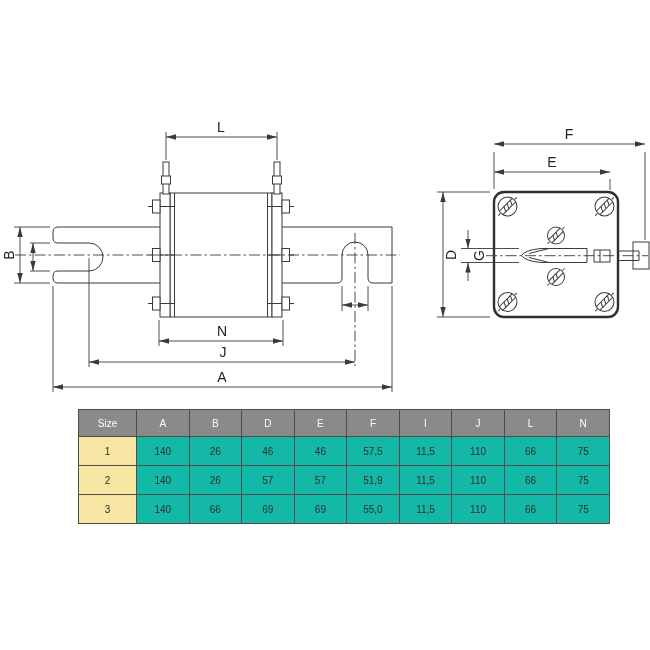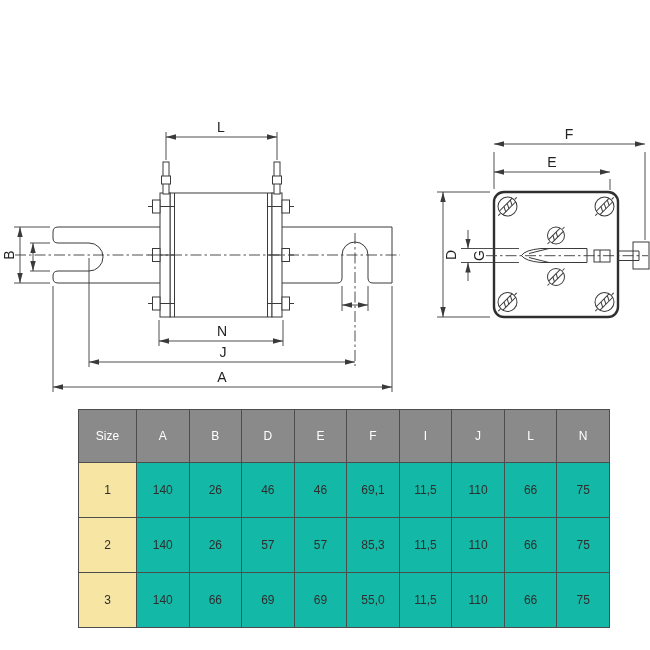--- a/index.html
+++ b/index.html
@@ -8,21 +8,21 @@
   svg.drawing{position:absolute;top:0;left:0;}
   .ln{stroke:#3a3a3a;stroke-width:1;fill:none;stroke-linecap:butt;}
   .fillw{fill:#ffffff;stroke:#3a3a3a;stroke-width:1;}
   .thick{stroke-width:2.4;stroke:#2f2f2f;}
   .cl{stroke-dasharray:11 3 2.5 3;stroke-width:0.9;}
   .dim{stroke:#3a3a3a;stroke-width:0.9;fill:none;}
   text.dl{font-size:14px;fill:#222222;font-family:"Liberation Sans",sans-serif;}
   .dim-table{position:absolute;left:78px;top:409px;width:532px;border-collapse:collapse;
              table-layout:fixed;}
   .dim-table th,.dim-table td{border:1.5px solid #4d4d4d;text-align:center;vertical-align:middle;
-             padding:13px;font-size:12px;color:#2e2e2e;}
+             padding:0;font-size:10px;color:#2e2e2e;}
   .dim-table th{background:#8a8a8a;color:#ffffff;font-weight:normal;height:26px;}
   .dim-table td{background:#14b8a6;height:28px;}
   .dim-table td.size{background:#f6e5a3;}
 </style>
 </head>
 <body>
 
 <div class="canvas">
 
 <svg class="drawing" width="650" height="410" viewBox="0 0 650 410">
@@ -253,33 +253,33 @@
       <th>N</th>
     </tr>
   </thead>
   <tbody>
     <tr>
       <td class="size">1</td>
       <td>140</td>
       <td>26</td>
       <td>46</td>
       <td>46</td>
-      <td>69,1</td>
+      <td>57,5</td>
       <td>11,5</td>
       <td>110</td>
       <td>66</td>
       <td>75</td>
     </tr>
     <tr>
       <td class="size">2</td>
       <td>140</td>
       <td>26</td>
       <td>57</td>
       <td>57</td>
-      <td>85,3</td>
+      <td>51,9</td>
       <td>11,5</td>
       <td>110</td>
       <td>66</td>
       <td>75</td>
     </tr>
     <tr>
       <td class="size">3</td>
       <td>140</td>
       <td>66</td>
       <td>69</td>

